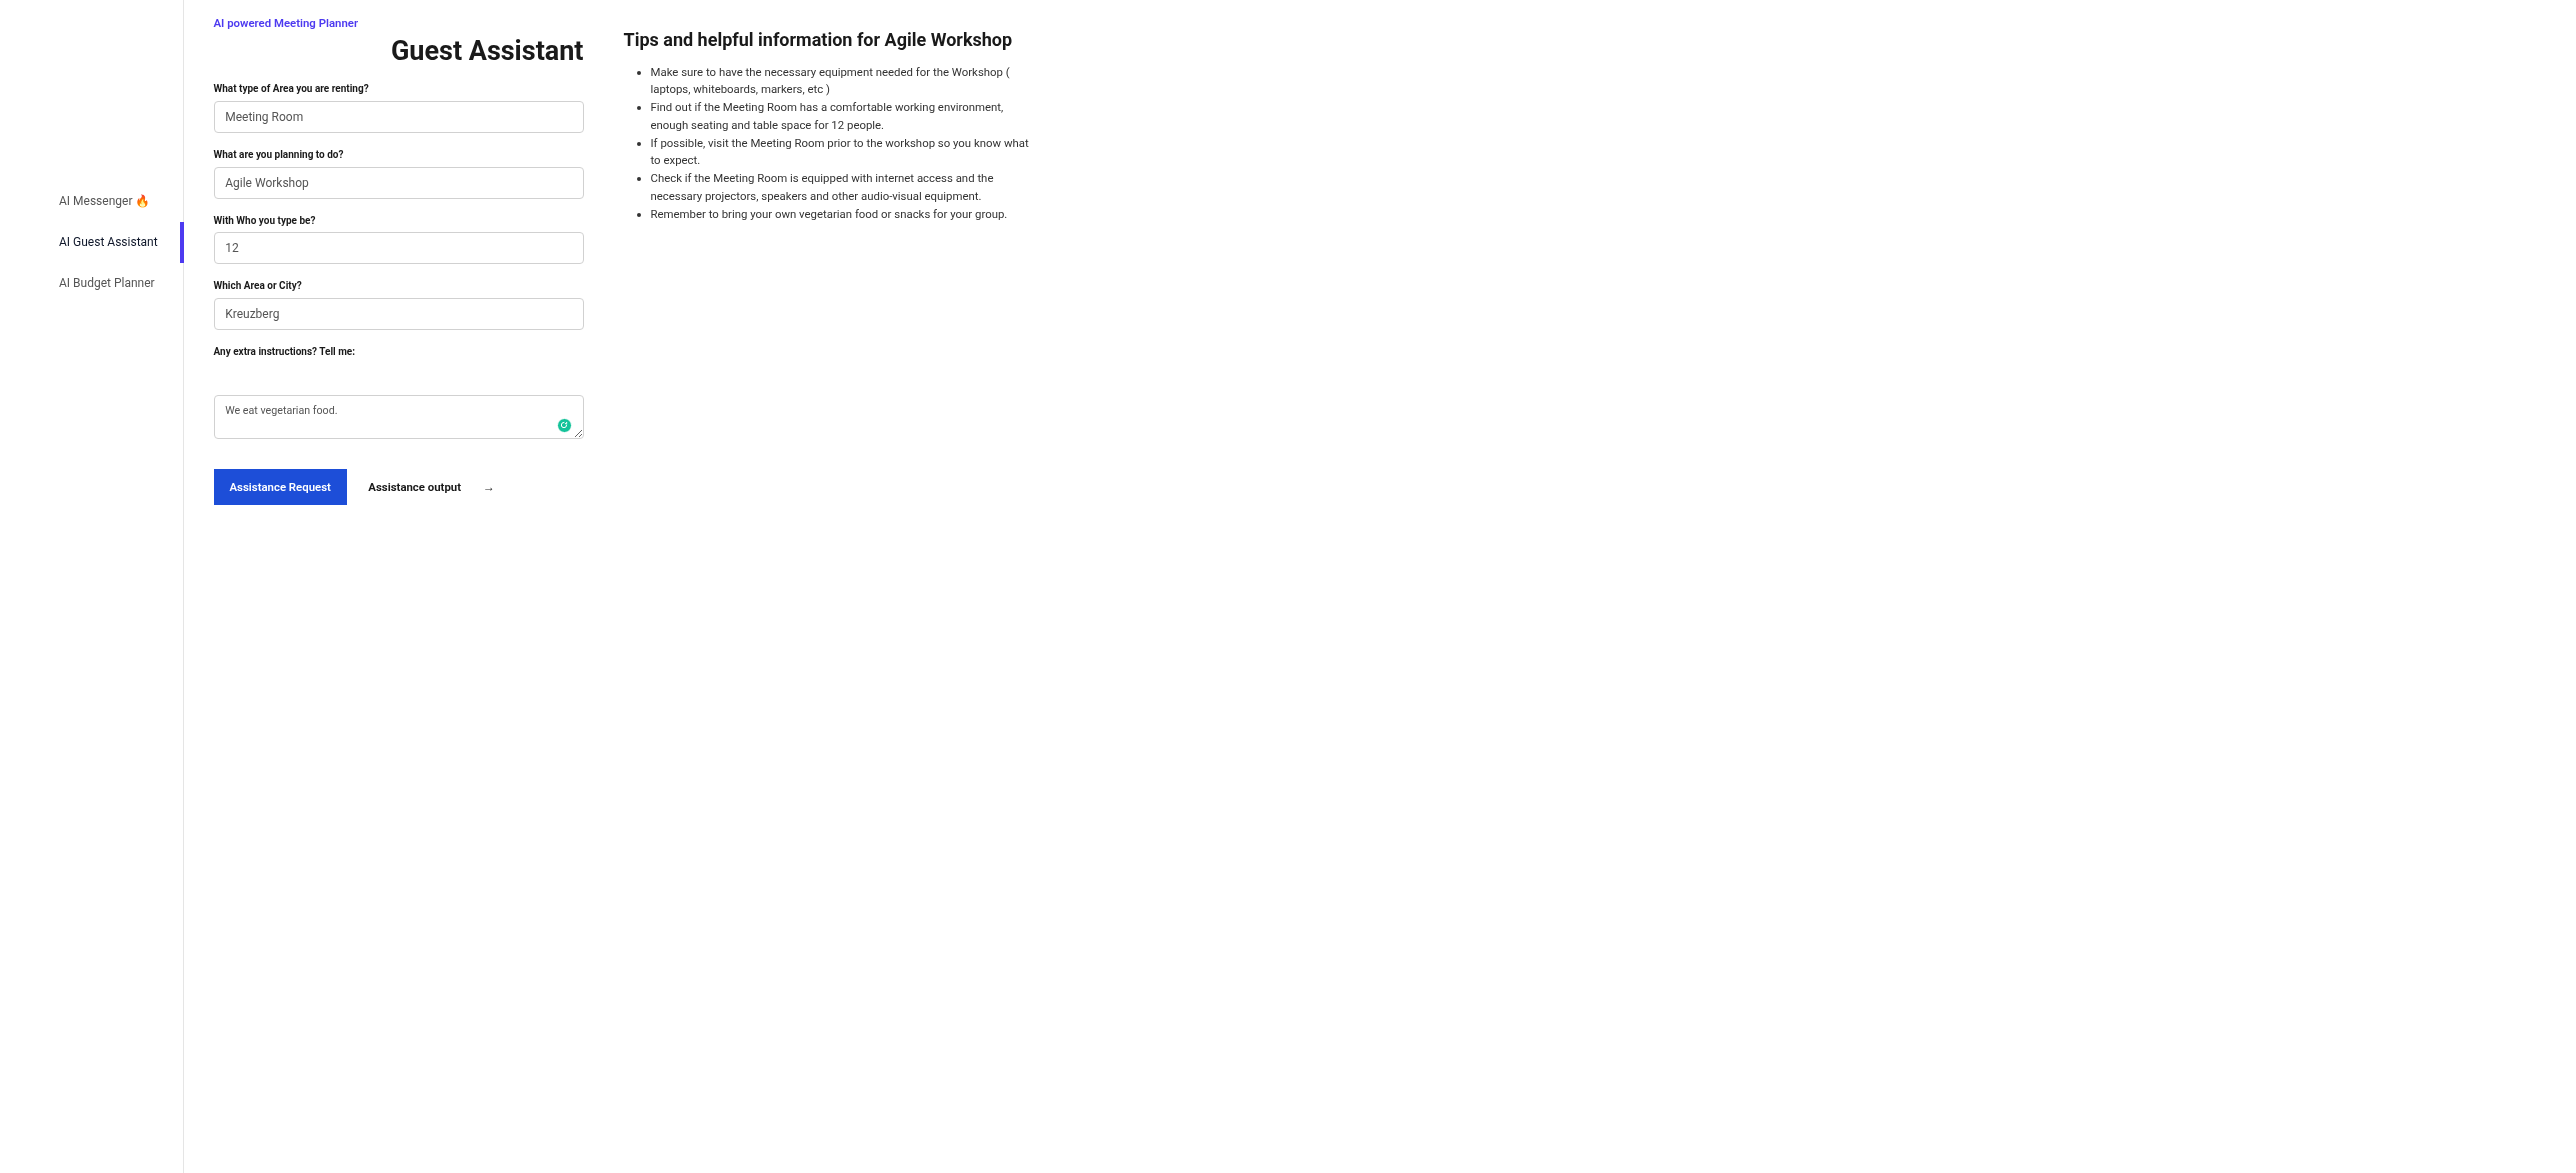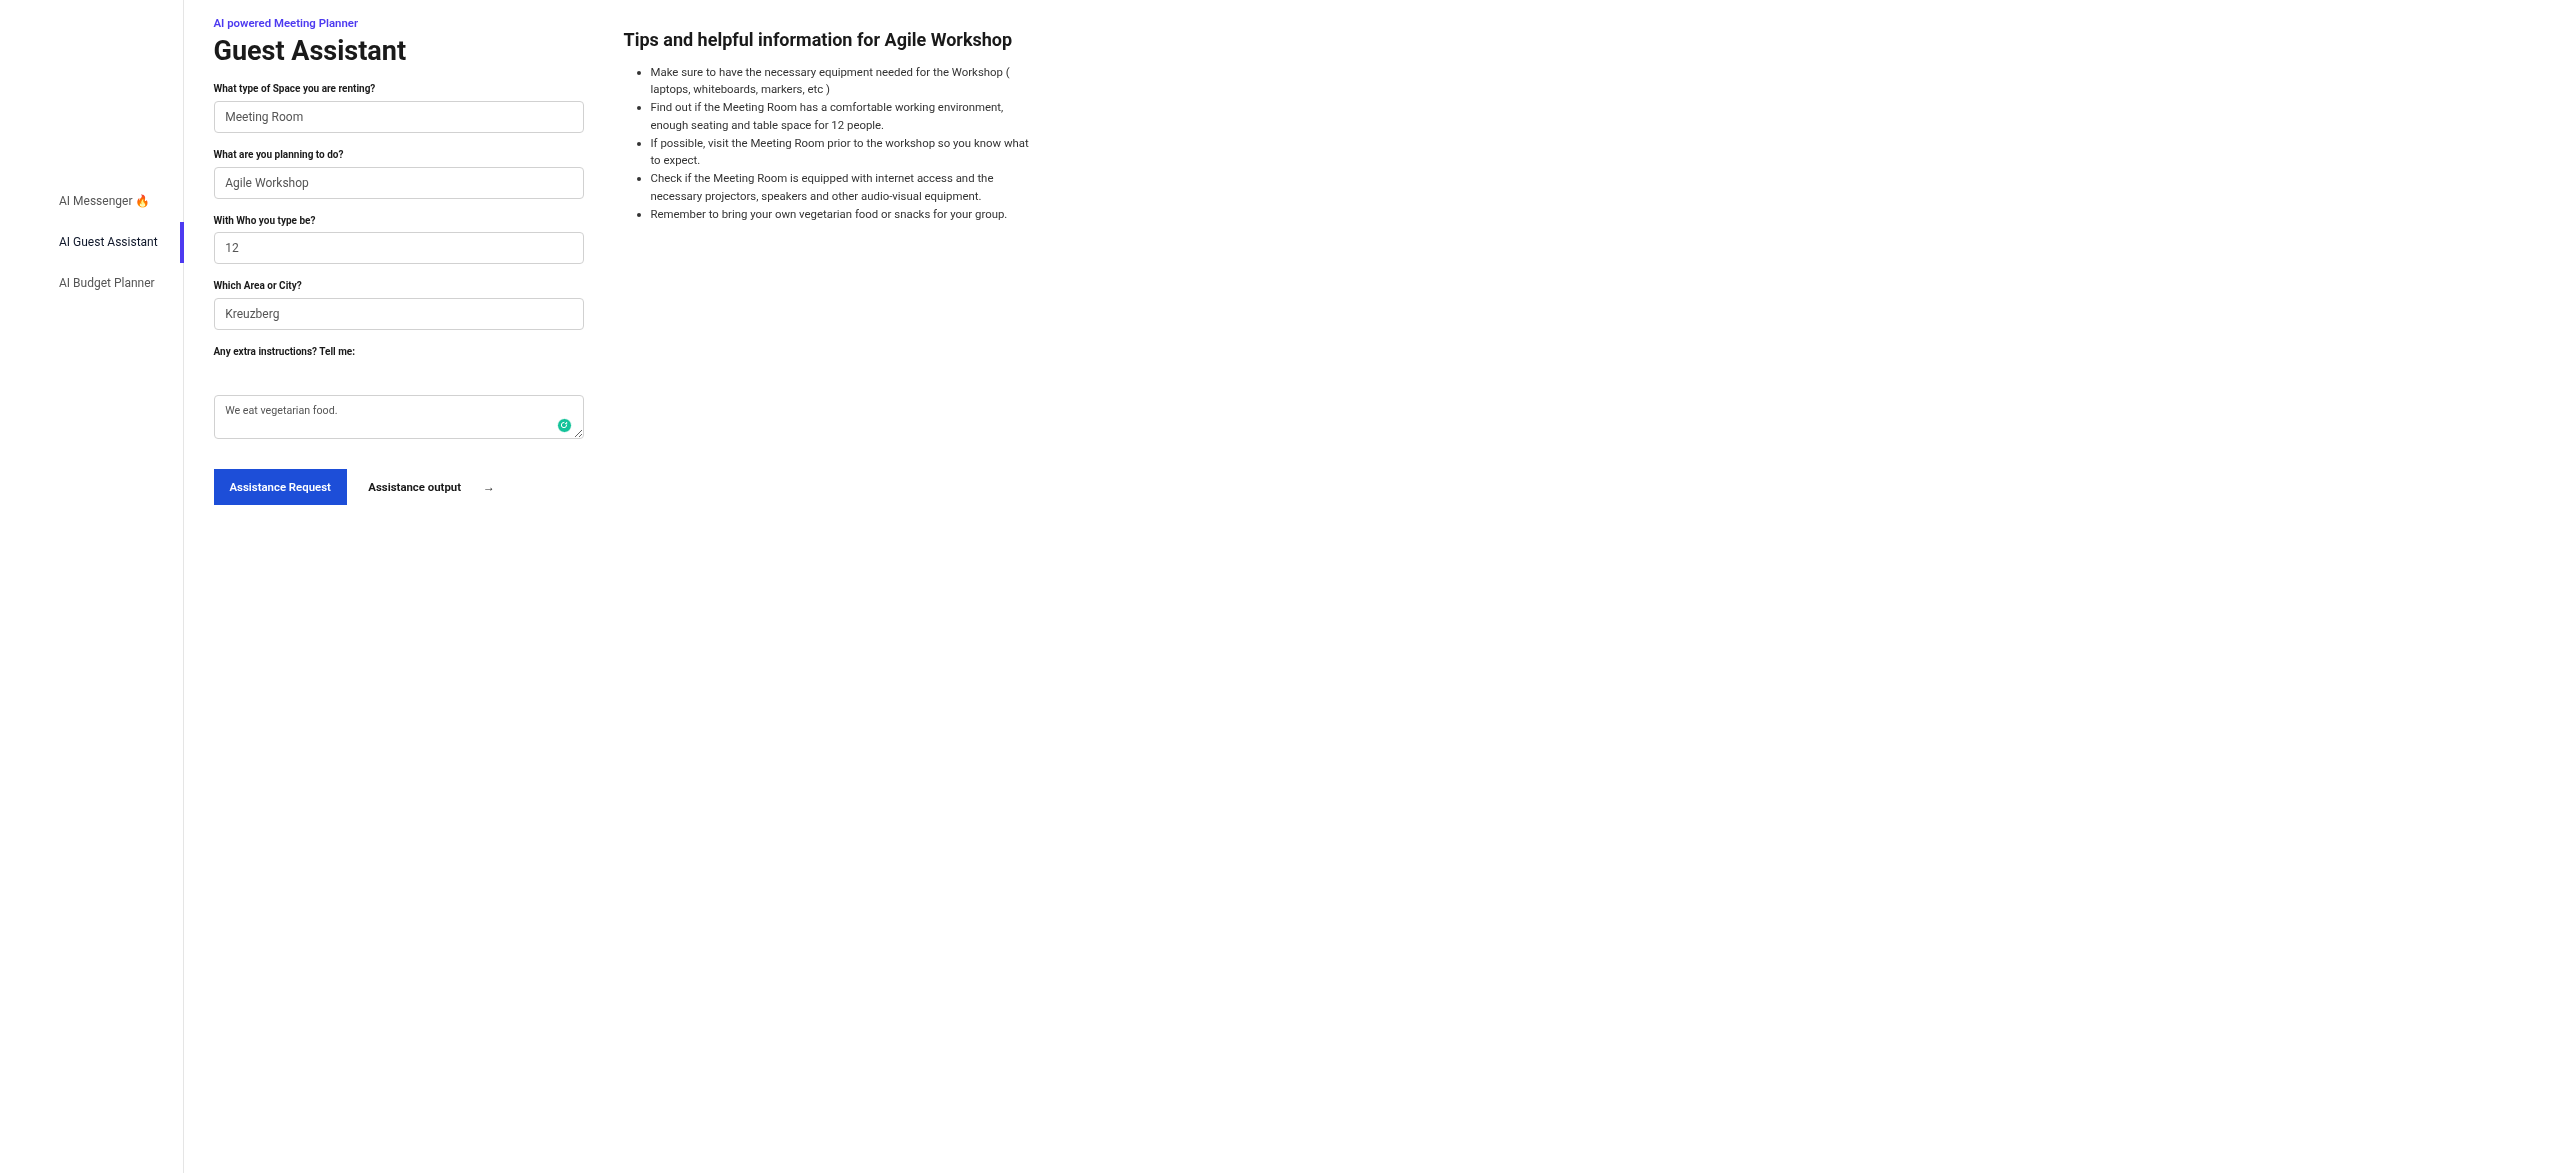--- a/index.html
+++ b/index.html
@@ -60,20 +60,21 @@
       color: #4d3af0;
       font-size: 11.4px;
       font-weight: 600;
       margin-bottom: 5.4px;
     }
     .page-title {
       font-size: 27px;
       font-weight: 700;
       color: #1a1a1a;
       margin-bottom: 16px;
+      text-align: right;
     }
     .field {
       margin-bottom: 16px;
     }
     .field-label {
       display: block;
       font-size: 10px;
       font-weight: 700;
       color: #1a1a1a;
       margin-bottom: 6.7px;
@@ -190,21 +191,21 @@
       <span>AI Budget Planner</span>
     </div>
   </nav>
 
   <main class="main">
     <div class="form-column">
       <div class="kicker">AI powered Meeting Planner</div>
       <h1 class="page-title">Guest Assistant</h1>
 
       <div class="field">
-        <label class="field-label">What type of Space you are renting?</label>
+        <label class="field-label">What type of Area you are renting?</label>
         <input class="field-input" type="text" value="Meeting Room" style="">
       </div>
 
       <div class="field">
         <label class="field-label">What are you planning to do?</label>
         <input class="field-input" type="text" value="Agile Workshop" style="">
       </div>
 
       <div class="field">
         <label class="field-label">With Who you type be?</label>

